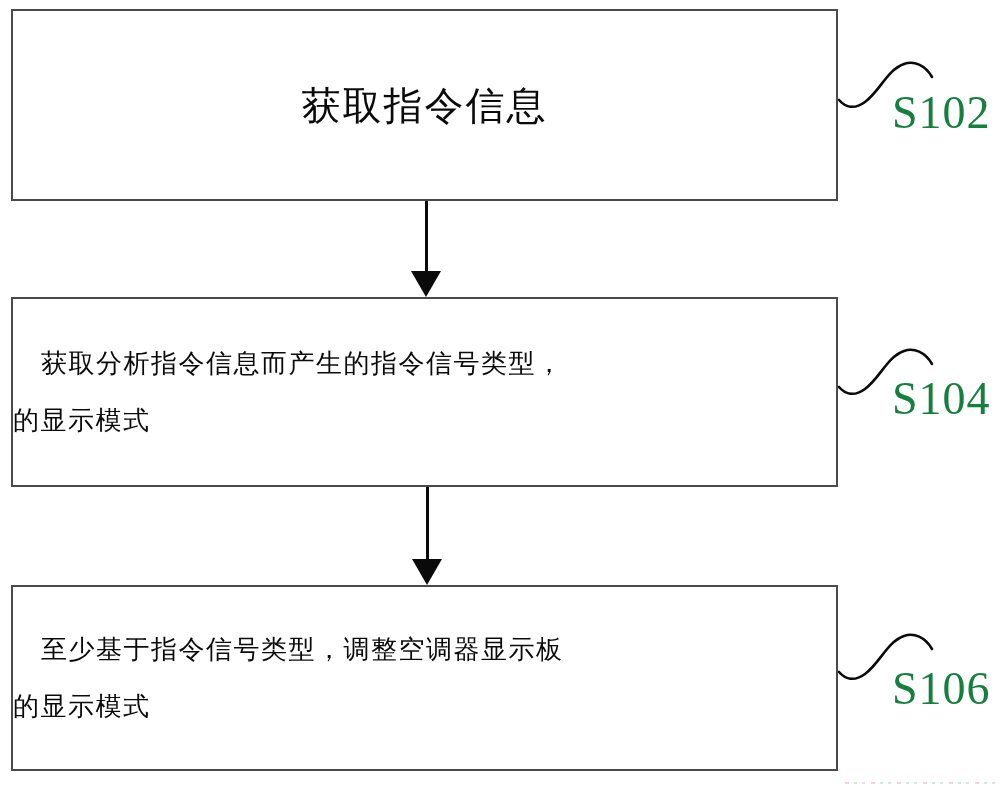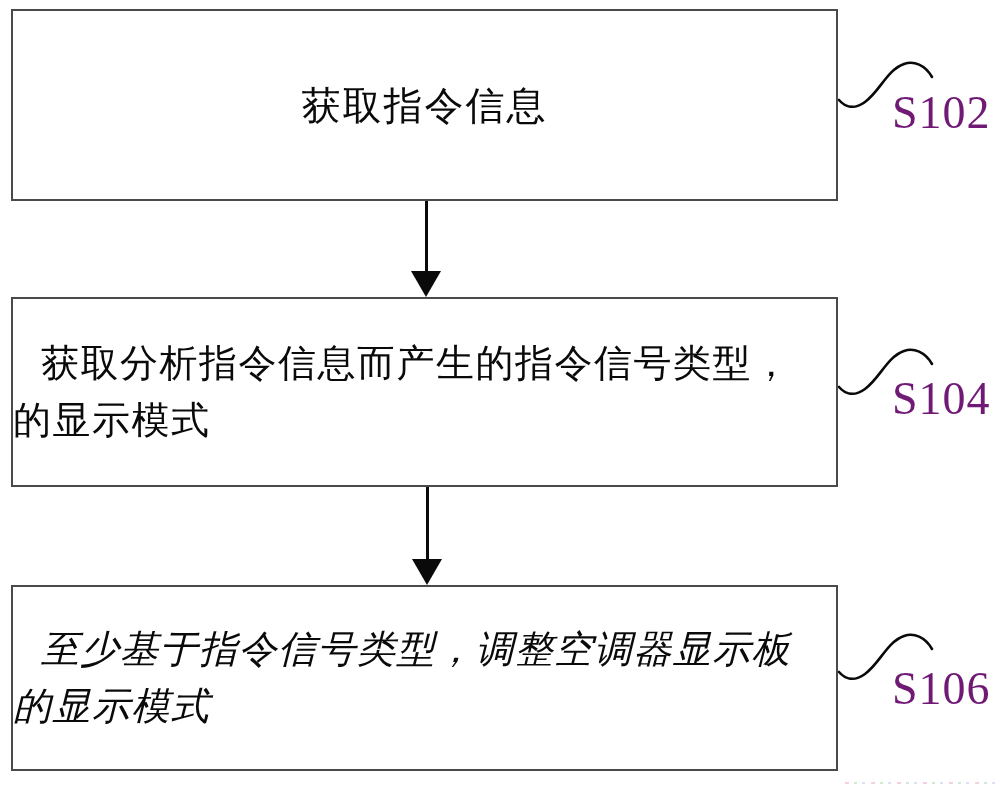--- a/index.html
+++ b/index.html
@@ -23,23 +23,23 @@
     width: 827px;
     border: 2px solid #4a4a4a;
     box-sizing: border-box;
     background: #ffffff;
     display: flex;
     flex-direction: column;
     justify-content: center;
   }
   .box-1 { top: 9px;   height: 192px; }
   .box-2 { top: 297px; height: 190px; }
-  .box-3 { top: 585px; height: 186px; font-style: italic; }
+  .box-3 { top: 585px; height: 186px; }
   .box-line {
-    font-size: 38px;
+    font-size: 26px;
     line-height: 57px;
     letter-spacing: 1.5px;
     white-space: nowrap;
     text-align: left;
     padding: 0 20px 0 28px;
   }
   .box-line.center {
     text-align: left;
     padding: 0;
   }
@@ -85,21 +85,21 @@
   .squiggle-1 { top: 58px; }
   .squiggle-2 { top: 345px; }
   .squiggle-3 { top: 630px; }
   .squiggle svg { display: block; }
   .step-label {
     position: absolute;
     left: 892px;
     font-size: 46px;
     line-height: 1;
     letter-spacing: 1px;
-    color: #701a75;
+    color: #15803d;
     white-space: nowrap;
   }
   .label-1 { top: 90px; }
   .label-2 { top: 376px; }
   .label-3 { top: 666px; text-align: center; }
   .watermark-artifact {
     position: absolute;
     left: 845px;
     top: 782px;
     width: 155px;

